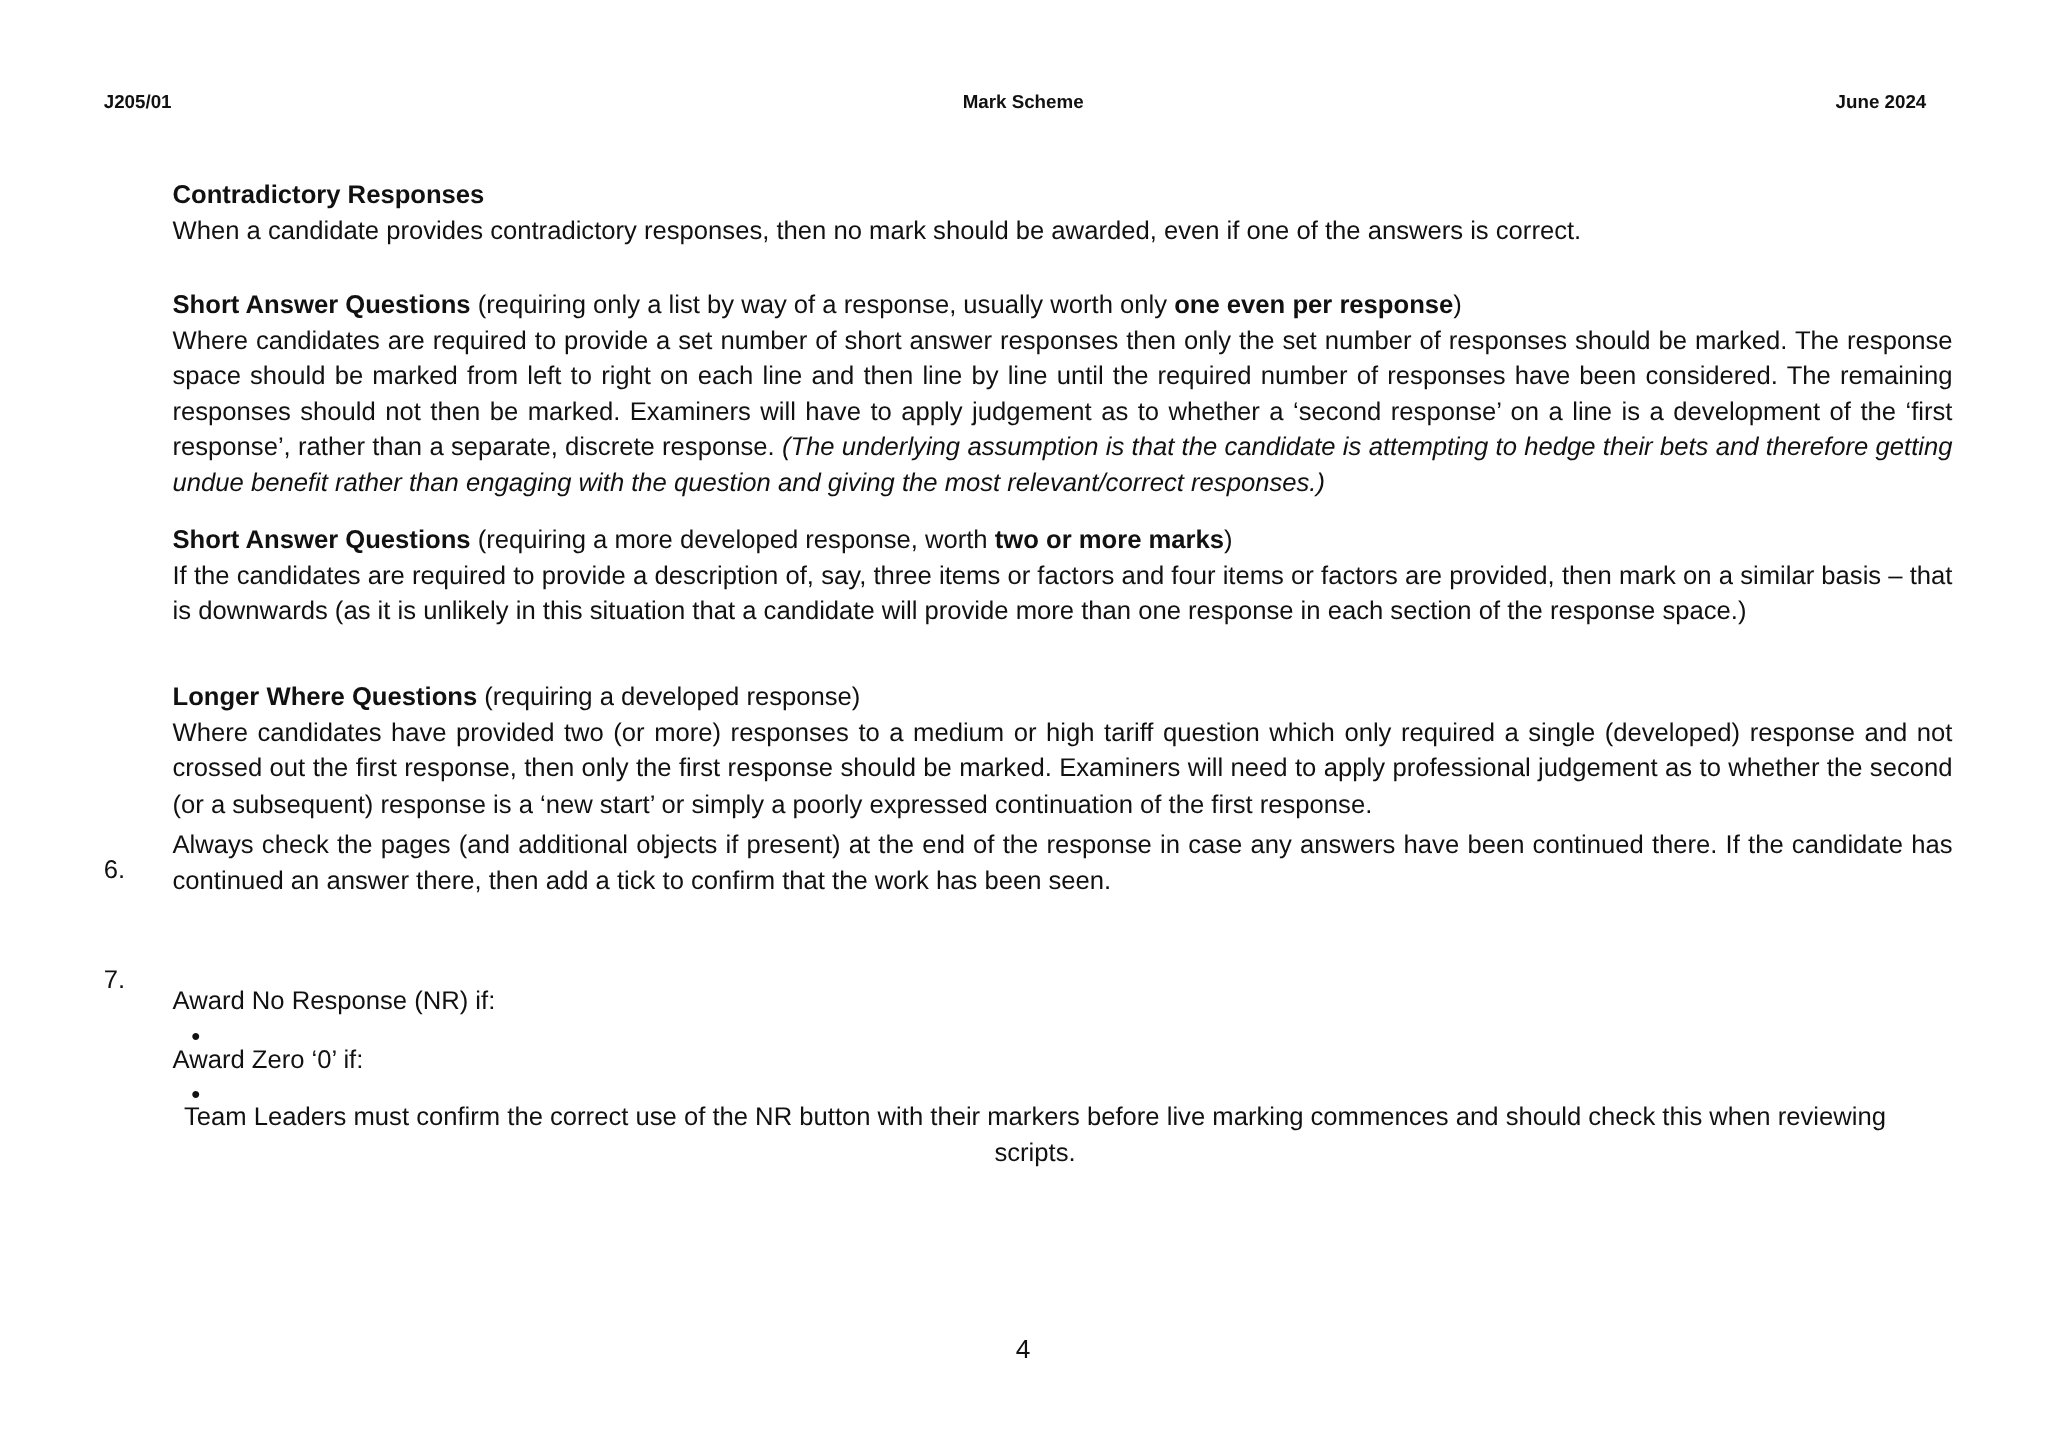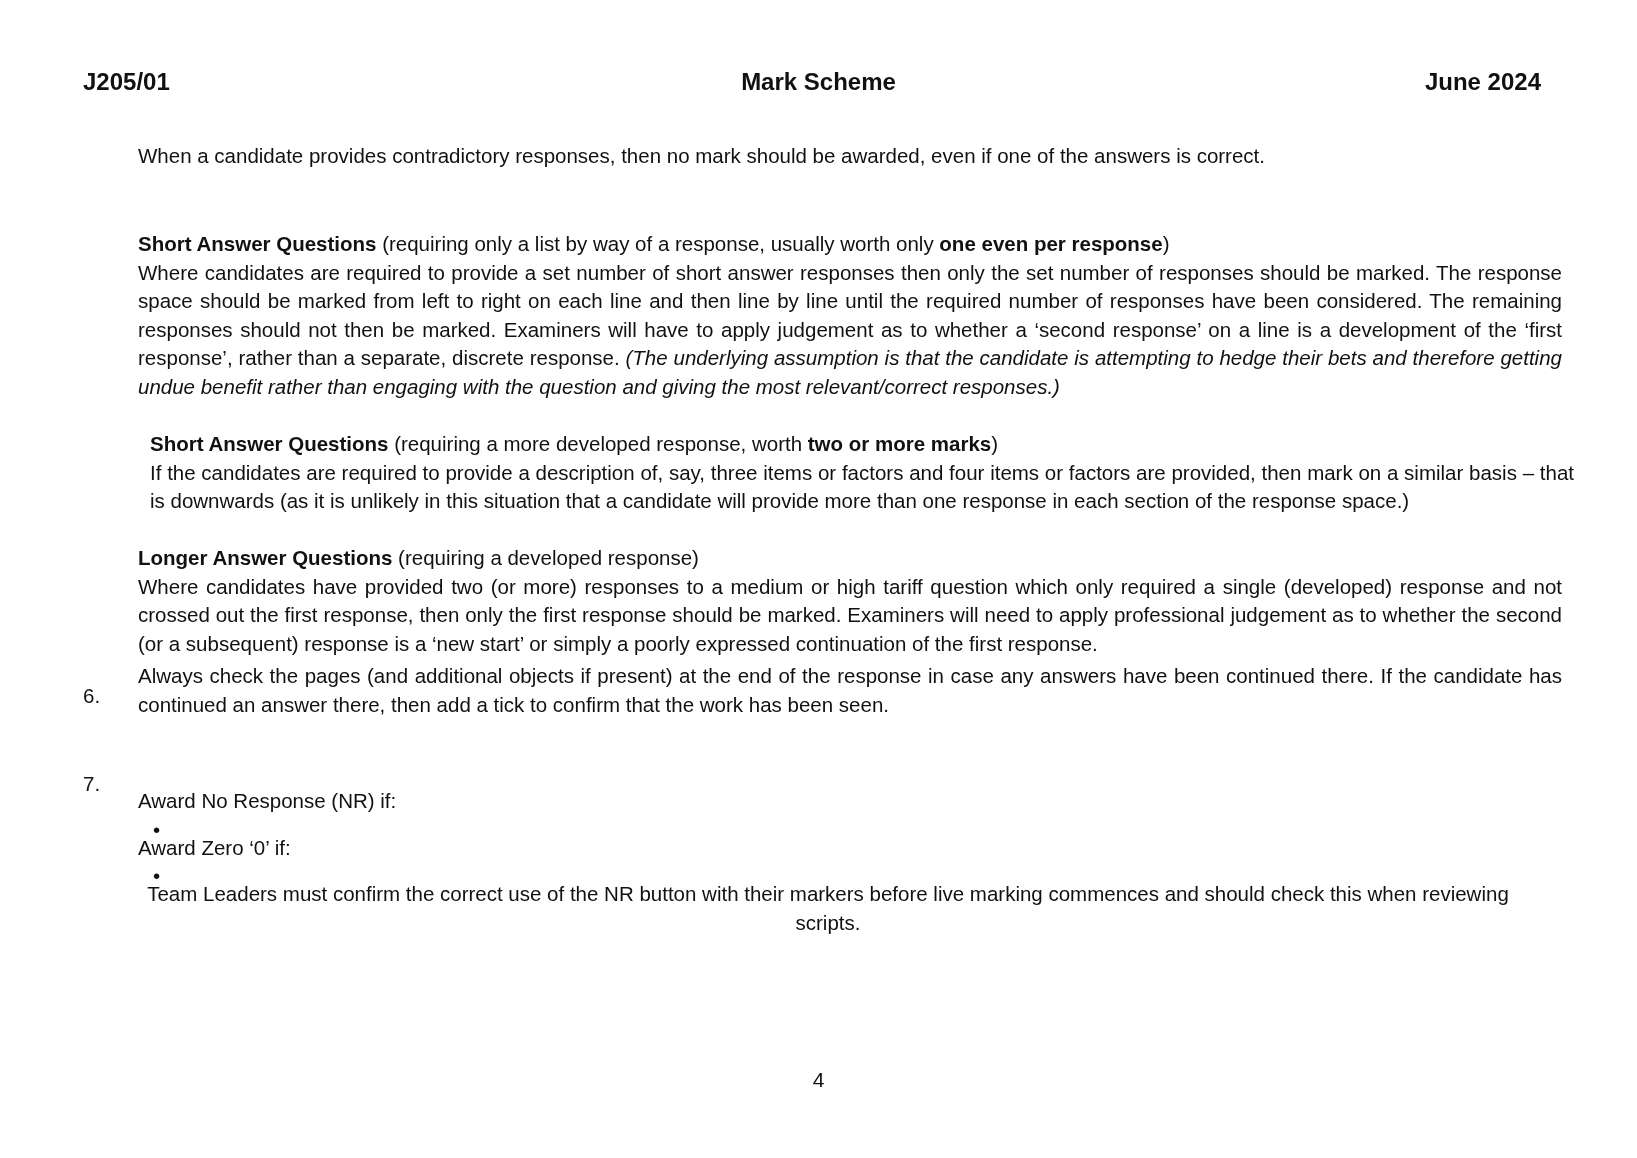--- a/index.html
+++ b/index.html
@@ -1,56 +1,57 @@
 <!DOCTYPE html>
 <html><head>
 <meta charset="utf-8">
 <style>
   html, body { margin: 0; padding: 0; background: #ffffff; }
   body {
     width: 1637px; height: 1158px; position: relative; overflow: hidden;
     font-family: "Liberation Sans", sans-serif; color: #111111;
     font-size: 20.5px; line-height: 28.5px;
   }
-  .hdr { position: absolute; top: 68px; font-weight: bold; font-size: 24px; }
+  .hdr { position: absolute; top: 68px; font-weight: bold; font-size: 15px; }
   .hdr-left { left: 83px; }
   .hdr-center { left: 0; width: 1637px; text-align: center; }
   .hdr-right { right: 96px; }
   .block { position: absolute; left: 138px; width: 1424px; }
   .p { margin: 0; text-align: justify; }
   .b { font-weight: bold; }
   .i { font-style: italic; }
   .num { position: absolute; left: 83px; }
   .bullet-row { position: relative; padding-left: 52px; }
   .bullet-row .dot { position: absolute; left: 15px; }
   .pagenum { position: absolute; top: 1066px; left: 0; width: 1637px; text-align: center; font-size: 21px; }
 </style>
 </head>
 <body>
 
 <div class="hdr hdr-left">J205/01</div>
 <div class="hdr hdr-center">Mark Scheme</div>
 <div class="hdr hdr-right">June 2024</div>
 
 <div class="block" style="top:142px;">
+  <p class="p b">Contradictory Responses</p>
   <p class="p">When a candidate provides contradictory responses, then no mark should be awarded, even if one of the answers is correct.</p>
 </div>
 
 <div class="block" style="top:230px;">
   <p class="p"><span class="b">Short Answer Questions</span><span> (requiring only a list by way of a response, usually worth only </span><span class="b">one even per response</span><span>)</span></p>
   <p class="p"><span>Where candidates are required to provide a set number of short answer responses then only the set number of responses should be marked. The response space should be marked from left to right on each line and then line by line until the required number of responses have been considered. The remaining responses should not then be marked. Examiners will have to apply judgement as to whether a ‘second response’ on a line is a development of the ‘first response’, rather than a separate, discrete response. </span><span class="i">(The underlying assumption is that the candidate is attempting to hedge their bets and therefore getting undue benefit rather than engaging with the question and giving the most relevant/correct responses.)</span></p>
 </div>
 
-<div class="block" style="top:430px;margin-left:12px;">
+<div class="block" style="top:418px;">
   <p class="p"><span class="b">Short Answer Questions</span><span> (requiring a more developed response, worth </span><span class="b">two or more marks</span><span>)</span></p>
   <p class="p">If the candidates are required to provide a description of, say, three items or factors and four items or factors are provided, then mark on a similar basis – that is downwards (as it is unlikely in this situation that a candidate will provide more than one response in each section of the response space.)</p>
 </div>
 
 <div class="block" style="top:544px;">
-  <p class="p"><span class="b">Longer Answer Questions</span><span> (requiring a developed response)</span></p>
+  <p class="p"><span class="b">Longer Where Questions</span><span> (requiring a developed response)</span></p>
   <p class="p">Where candidates have provided two (or more) responses to a medium or high tariff question which only required a single (developed) response and not crossed out the first response, then only the first response should be marked. Examiners will need to apply professional judgement as to whether the second (or a subsequent) response is a ‘new start’ or simply a poorly expressed continuation of the first response.</p>
 </div>
 
 <div class="num" style="top:682px;">6.</div>
 <div class="block" style="top:662px;">
   <p class="p">Always check the pages (and additional objects if present) at the end of the response in case any answers have been continued there. If the candidate has continued an answer there, then add a tick to confirm that the work has been seen.</p>
 </div>
 
 <div class="num" style="top:770px;">7.</div>
 <div class="block" style="top:787px;">

